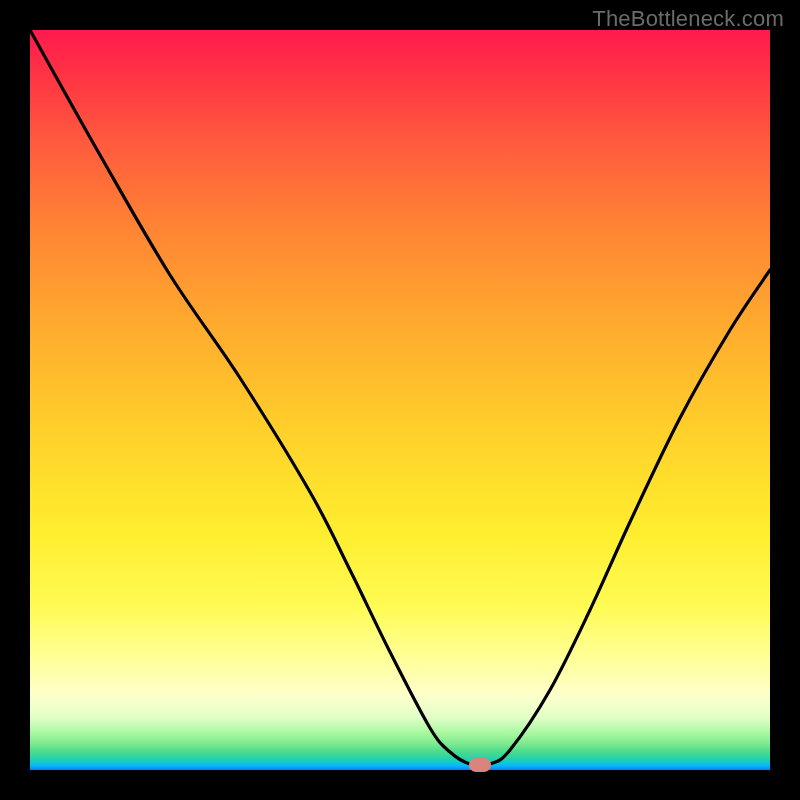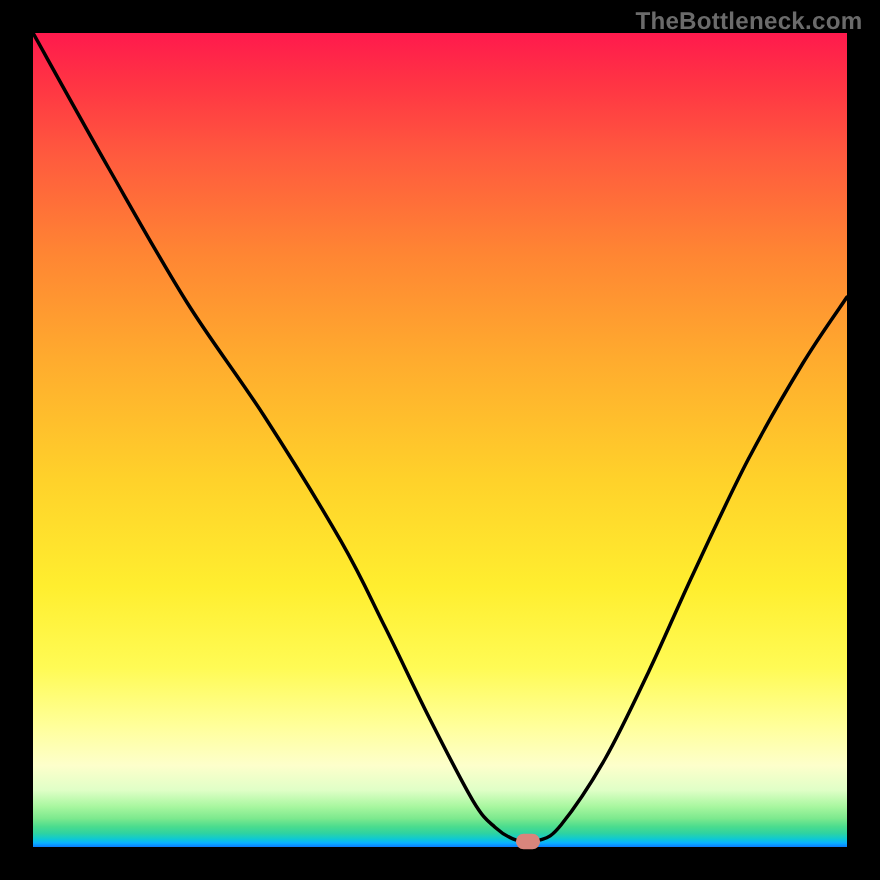--- a/index.html
+++ b/index.html
@@ -36,21 +36,21 @@
       #0ab1ff 99.5%,
       #0a7dff 100%
     );
   }
   .watermark {
     position: absolute;
     top: 6px;
     right: 16px;
     font-family: Arial, Helvetica, sans-serif;
     font-size: 22px;
-    font-weight: 700;
+    font-weight: 400;
     color: #6b6b6b;
     letter-spacing: 0.2px;
     text-align: center;
   }
   .marker {
     position: absolute;
     width: 22px;
     height: 14px;
     border-radius: 7px;
     background: #d9857c;

